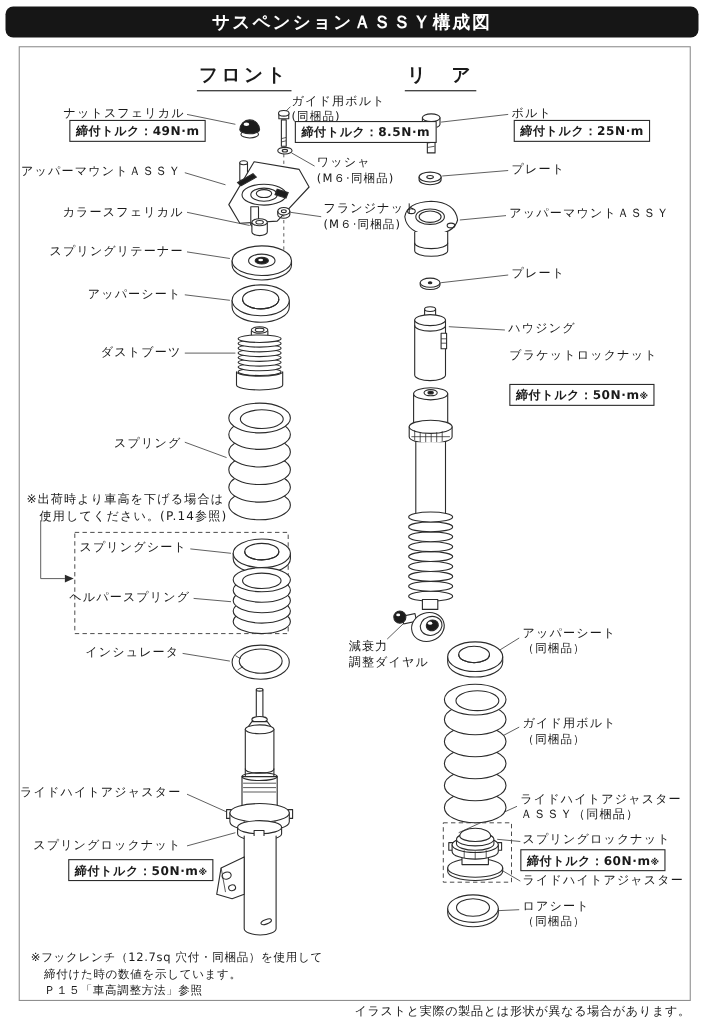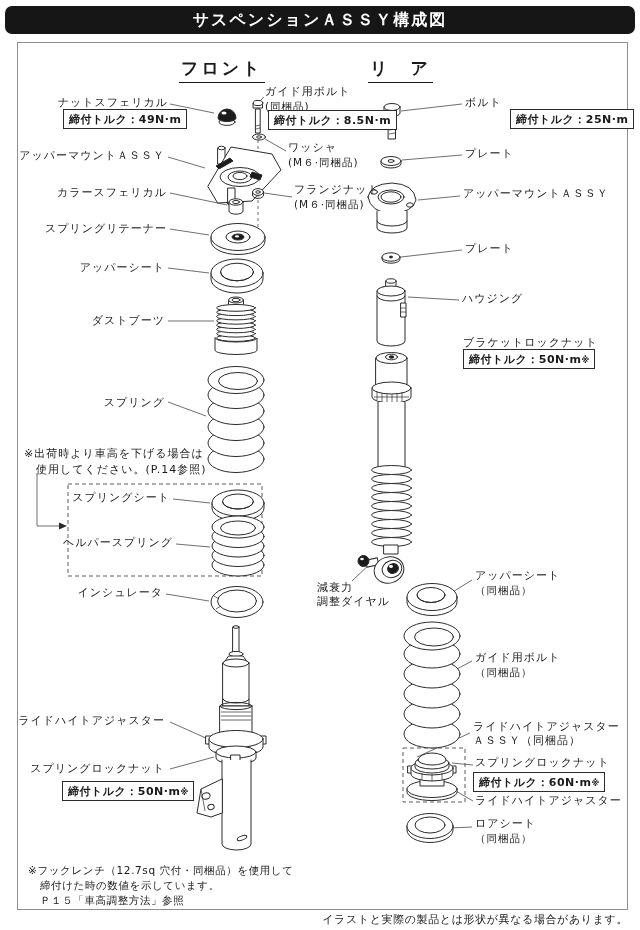--- a/index.html
+++ b/index.html
@@ -390,26 +390,26 @@
 
 <div class="label r" style="right:470px;top:491px;">スプリングシート</div>
 <div class="label r" style="right:467px;top:536px;">ヘルパースプリング</div>
 <div class="label r" style="right:477px;top:586px;">インシュレータ</div>
 
 <div class="label r" style="right:475px;top:714px;">ライドハイトアジャスター</div>
 <div class="label r" style="right:475px;top:762px;">スプリングロックナット</div>
 <div class="torque" style="left:62px;top:781px;"><span>締付トルク：50N·m</span><span class="mk">※</span></div>
 
 <div class="label" style="left:465px;top:96px;">ボルト</div>
-<div class="torque" style="left:467px;top:109px;margin-left:43px;"><span>締付トルク：25N·m</span></div>
+<div class="torque" style="left:467px;top:109px;"><span>締付トルク：25N·m</span></div>
 <div class="label" style="left:465px;top:147px;">プレート</div>
 <div class="label" style="left:463px;top:187px;">アッパーマウントＡＳＳＹ</div>
 <div class="label" style="left:465px;top:242px;">プレート</div>
 <div class="label" style="left:462px;top:292px;">ハウジング</div>
-<div class="label" style="left:463px;top:336px;">ブラケットロックナット</div>
+<div class="label" style="left:463px;top:316px;">ブラケットロックナット</div>
 <div class="torque" style="left:463px;top:349px;"><span>締付トルク：50N·m</span><span class="mk">※</span></div>
 
 <div class="label" style="left:317px;top:581px;">
   <span>減衰力</span><br>
   <span>調整ダイヤル</span>
 </div>
 
 <div class="label" style="left:475px;top:569px;">
   <span>アッパーシート</span><br>
   <span class="sub">（同梱品）</span>

